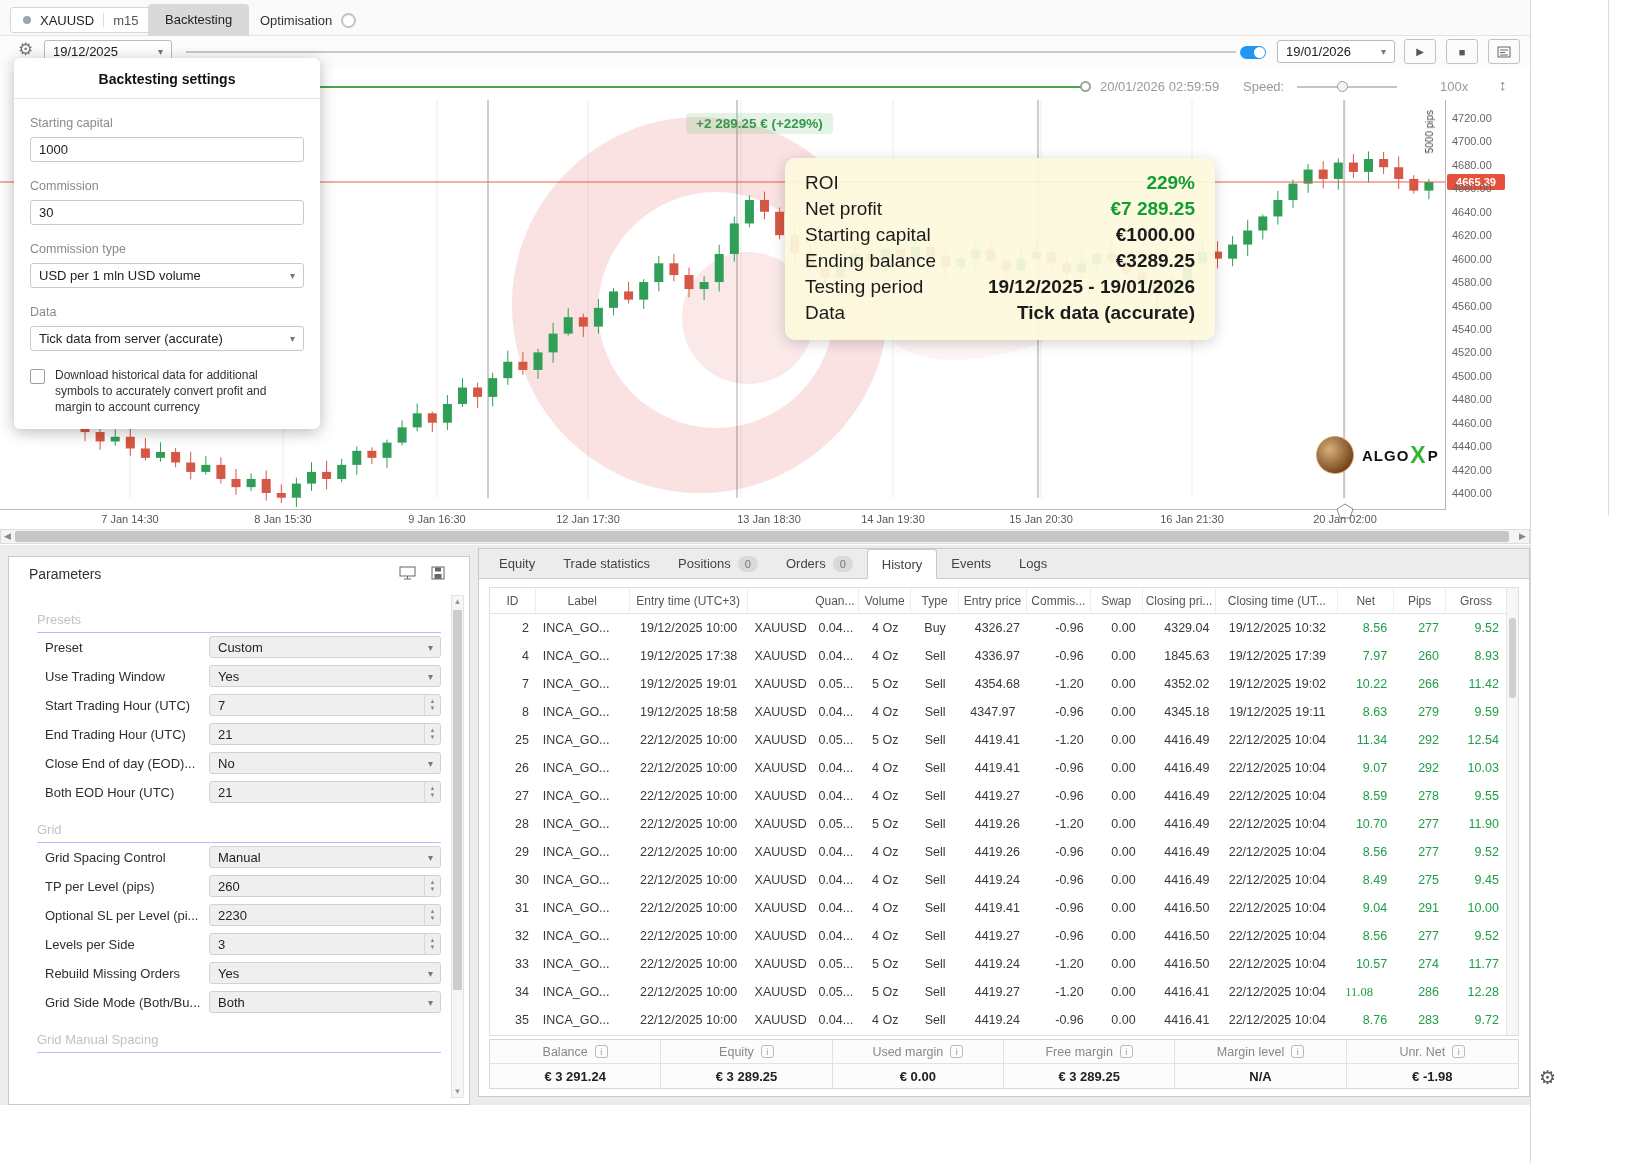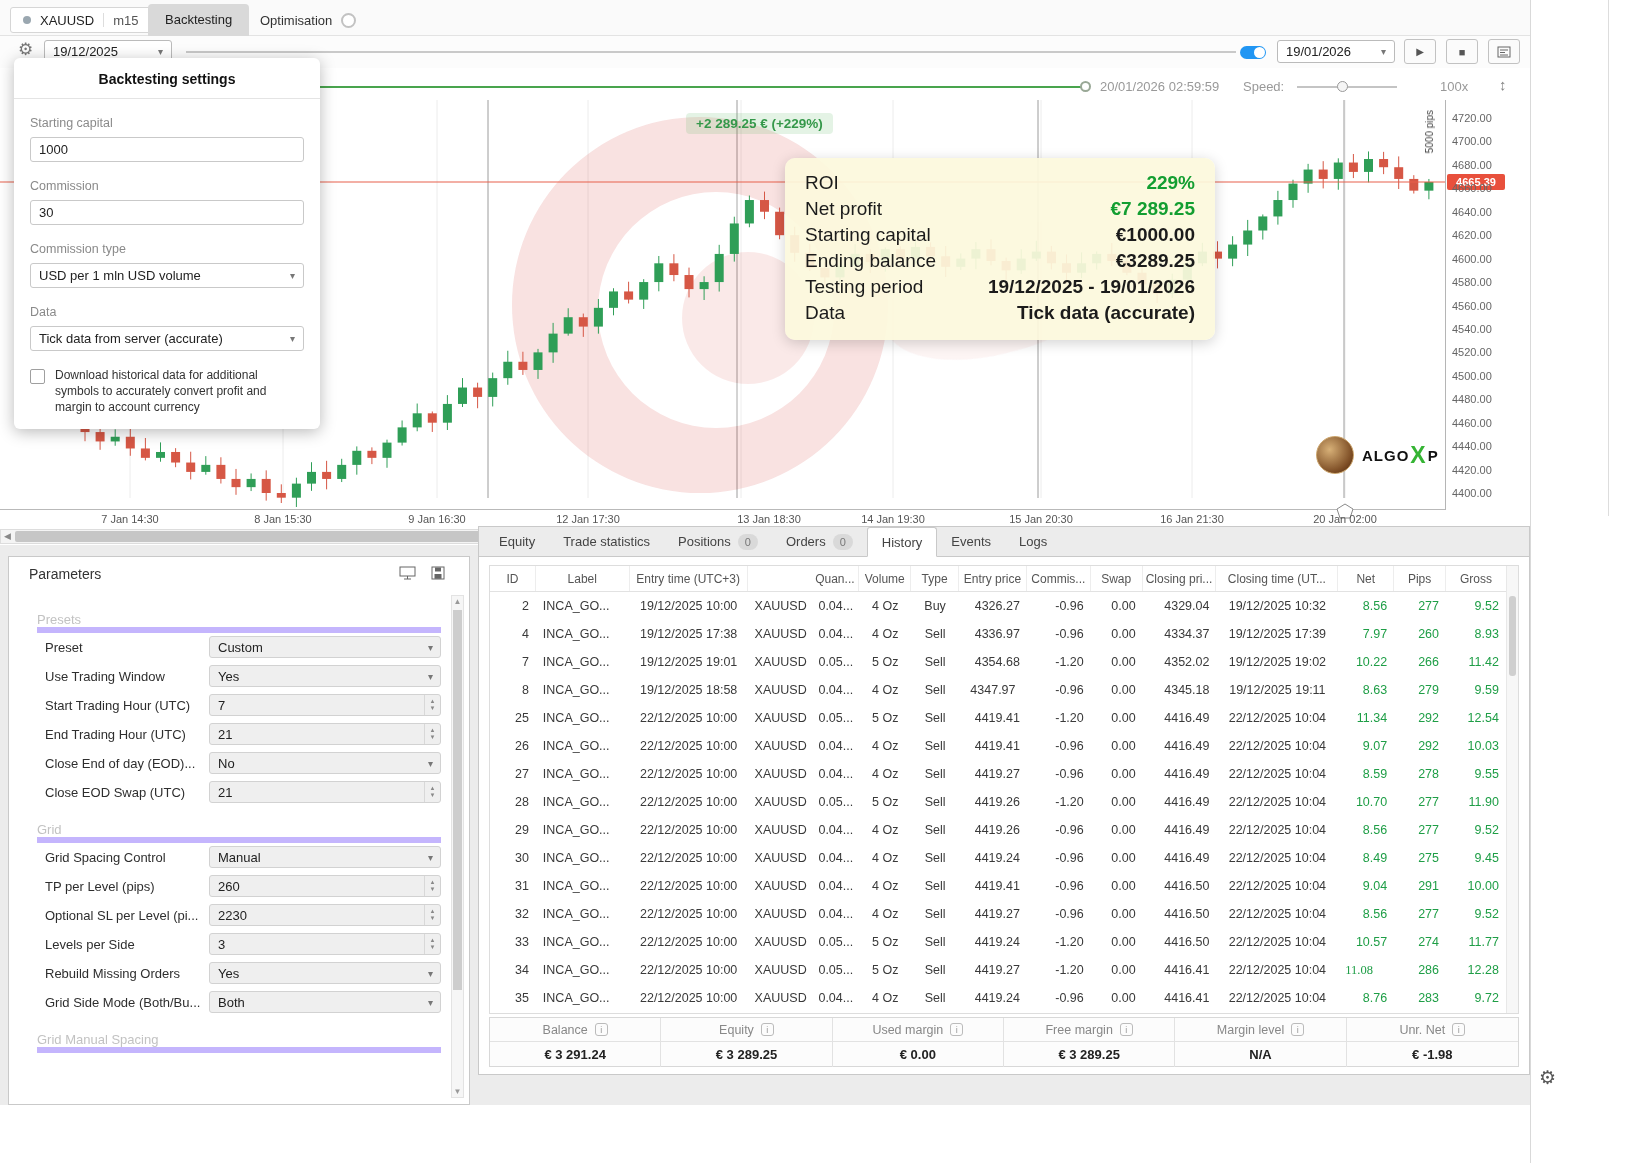--- a/index.html
+++ b/index.html
@@ -69,34 +69,34 @@
   #hs-right { position: absolute; right: 3px; top: 1px; font-size: 9px; color: #888; }
   #hs-thumb { position: absolute; left: 14px; top: 1px; width: 1494px; height: 11px; background: #c6c6c6; border-radius: 2px; }
 
   #bottom-bg { position: absolute; left: 0; top: 545px; width: 1530px; height: 560px; background: #ececec; }
 
   
   #params { position: absolute; left: 8px; top: 556px; width: 462px; height: 549px; background: #fff; border: 1px solid #c9c9c9; }
   #params-title { position: absolute; left: 20px; top: 9px; font-size: 14px; color: #333; }
   #params-icons { position: absolute; right: 24px; top: 9px; display: flex; gap: 15px; }
   #params-list { position: absolute; left: 28px; top: 40px; width: 404px; }
-  .psection { height: 36px; padding-top: 15px; border-bottom: 6px solid #c4b5fd; color: #c2c2c2; font-size: 13px; }
+  .psection { height: 36px; padding-top: 15px; border-bottom: 1px solid #c4b5fd; color: #c2c2c2; font-size: 13px; }
   .prow { height: 29px; position: relative; }
   .prow .plabel2 { position: absolute; left: 8px; top: 7px; font-size: 13px; color: #2e2e2e; white-space: nowrap; }
   .pctrl { position: absolute; right: 0; top: 3px; width: 232px; height: 22px; background: #efefef; border: 1px solid #d2d2d2; border-radius: 3px; display: flex; align-items: center; }
   .pctrl .val { flex: 1; padding-left: 8px; font-size: 13px; color: #222; }
   .pctrl .caret { padding-right: 7px; color: #777; font-size: 10px; }
   .pctrl .spin { width: 16px; height: 100%; border-left: 1px solid #d8d8d8; display: flex; flex-direction: column; align-items: center; justify-content: center; color: #888; font-size: 6px; line-height: 7px; }
   #params-scroll { position: absolute; right: 5px; top: 38px; bottom: 6px; width: 13px; background: #f6f6f6; border: 1px solid #e3e3e3; }
   #ps-up { position: absolute; top: 1px; left: 0; right: 0; text-align: center; font-size: 8px; color: #999; }
   #ps-down { position: absolute; bottom: 1px; left: 0; right: 0; text-align: center; font-size: 8px; color: #999; }
   #ps-thumb { position: absolute; left: 1px; right: 1px; top: 14px; height: 380px; background: #cdcdcd; }
 
   
-  #history { position: absolute; left: 478px; top: 526px; width: 1052px; height: 549px; background: #fff; border: 1px solid #c9c9c9; }
+  #history { position: absolute; left: 478px; top: 548px; width: 1052px; height: 549px; background: #fff; border: 1px solid #c9c9c9; }
   #htabs { position: absolute; left: 0; top: 0; right: 0; height: 30px; background: #ececec; border-bottom: 1px solid #c9c9c9; display: flex; align-items: stretch; padding-left: 6px; }
   .htab { display: flex; align-items: center; gap: 7px; padding: 0 14px; font-size: 13px; color: #444; }
   .htab.active { background: #fff; border: 1px solid #c9c9c9; border-bottom: 1px solid #fff; margin-bottom: -1px; border-radius: 3px 3px 0 0; }
   .badge { background: #d9d9d9; color: #777; border-radius: 9px; padding: 0 7px; font-size: 11px; line-height: 16px; }
   #table-wrap { position: absolute; left: 10px; right: 10px; top: 38px; bottom: 60px; border: 1px solid #ddd; background: #fff; overflow: hidden; }
   #thead { display: flex; height: 26px; border-bottom: 1px solid #e2e2e2; margin-right: 12px; }
   .hcell { display: flex; align-items: center; justify-content: center; font-size: 12px; color: #555; border-right: 1px solid #ededed; overflow: hidden; white-space: nowrap; }
   .hcell:last-child { border-right: none; }
   #tbody { margin-right: 12px; }
   .trow { display: flex; height: 28px; align-items: center; }
@@ -516,21 +516,21 @@
           </div>
         </div>
         <div class="prow">
           <div class="plabel2">Close End of day (EOD)...</div>
           <div class="pctrl">
             <span class="val">No</span>
             <span class="caret">▾</span>
           </div>
         </div>
         <div class="prow">
-          <div class="plabel2">Close EOD Swap (UTC)</div>
+          <div class="plabel2">Both EOD Hour (UTC)</div>
           <div class="pctrl">
             <span class="val">21</span>
             <span class="spin">
               <span>▲</span>
               <span>▼</span>
             </span>
           </div>
         </div>
         <div class="psection">Grid</div>
         <div class="prow">
@@ -659,21 +659,21 @@
             <div class="tcell" style="width: 44px; flex-grow: 1; text-align: right;">4</div>
             <div class="tcell" style="width: 92px; flex-grow: 1; text-align: left;">INCA_GO...</div>
             <div class="tcell" style="width: 116px; flex-grow: 1; text-align: center;">19/12/2025 17:38</div>
             <div class="tcell" style="width: 62px; flex-grow: 1; text-align: center;">XAUUSD</div>
             <div class="tcell" style="width: 46px; flex-grow: 1; text-align: right;">0.04...</div>
             <div class="tcell" style="width: 50px; flex-grow: 1; text-align: center;">4 Oz</div>
             <div class="tcell" style="width: 46px; flex-grow: 1; text-align: center;">Sell</div>
             <div class="tcell" style="width: 66px; flex-grow: 1; text-align: right;">4336.97</div>
             <div class="tcell" style="width: 62px; flex-grow: 1; text-align: right;">-0.96</div>
             <div class="tcell" style="width: 50px; flex-grow: 1; text-align: right;">0.00</div>
-            <div class="tcell" style="width: 72px; flex-grow: 1; text-align: right;">4334.37</div>
+            <div class="tcell" style="width: 72px; flex-grow: 1; text-align: right;">1845.63</div>
             <div class="tcell" style="width: 120px; flex-grow: 1; text-align: center;">19/12/2025 17:39</div>
             <div class="tcell green" style="width: 54px; flex-grow: 1; text-align: right;">7.97</div>
             <div class="tcell green" style="width: 50px; flex-grow: 1; text-align: right;">260</div>
             <div class="tcell green" style="width: 58px; flex-grow: 1; text-align: right;">8.93</div>
           </div>
           <div class="trow">
             <div class="tcell" style="width: 44px; flex-grow: 1; text-align: right;">7</div>
             <div class="tcell" style="width: 92px; flex-grow: 1; text-align: left;">INCA_GO...</div>
             <div class="tcell" style="width: 116px; flex-grow: 1; text-align: center;">19/12/2025 19:01</div>
             <div class="tcell" style="width: 62px; flex-grow: 1; text-align: center;">XAUUSD</div>

